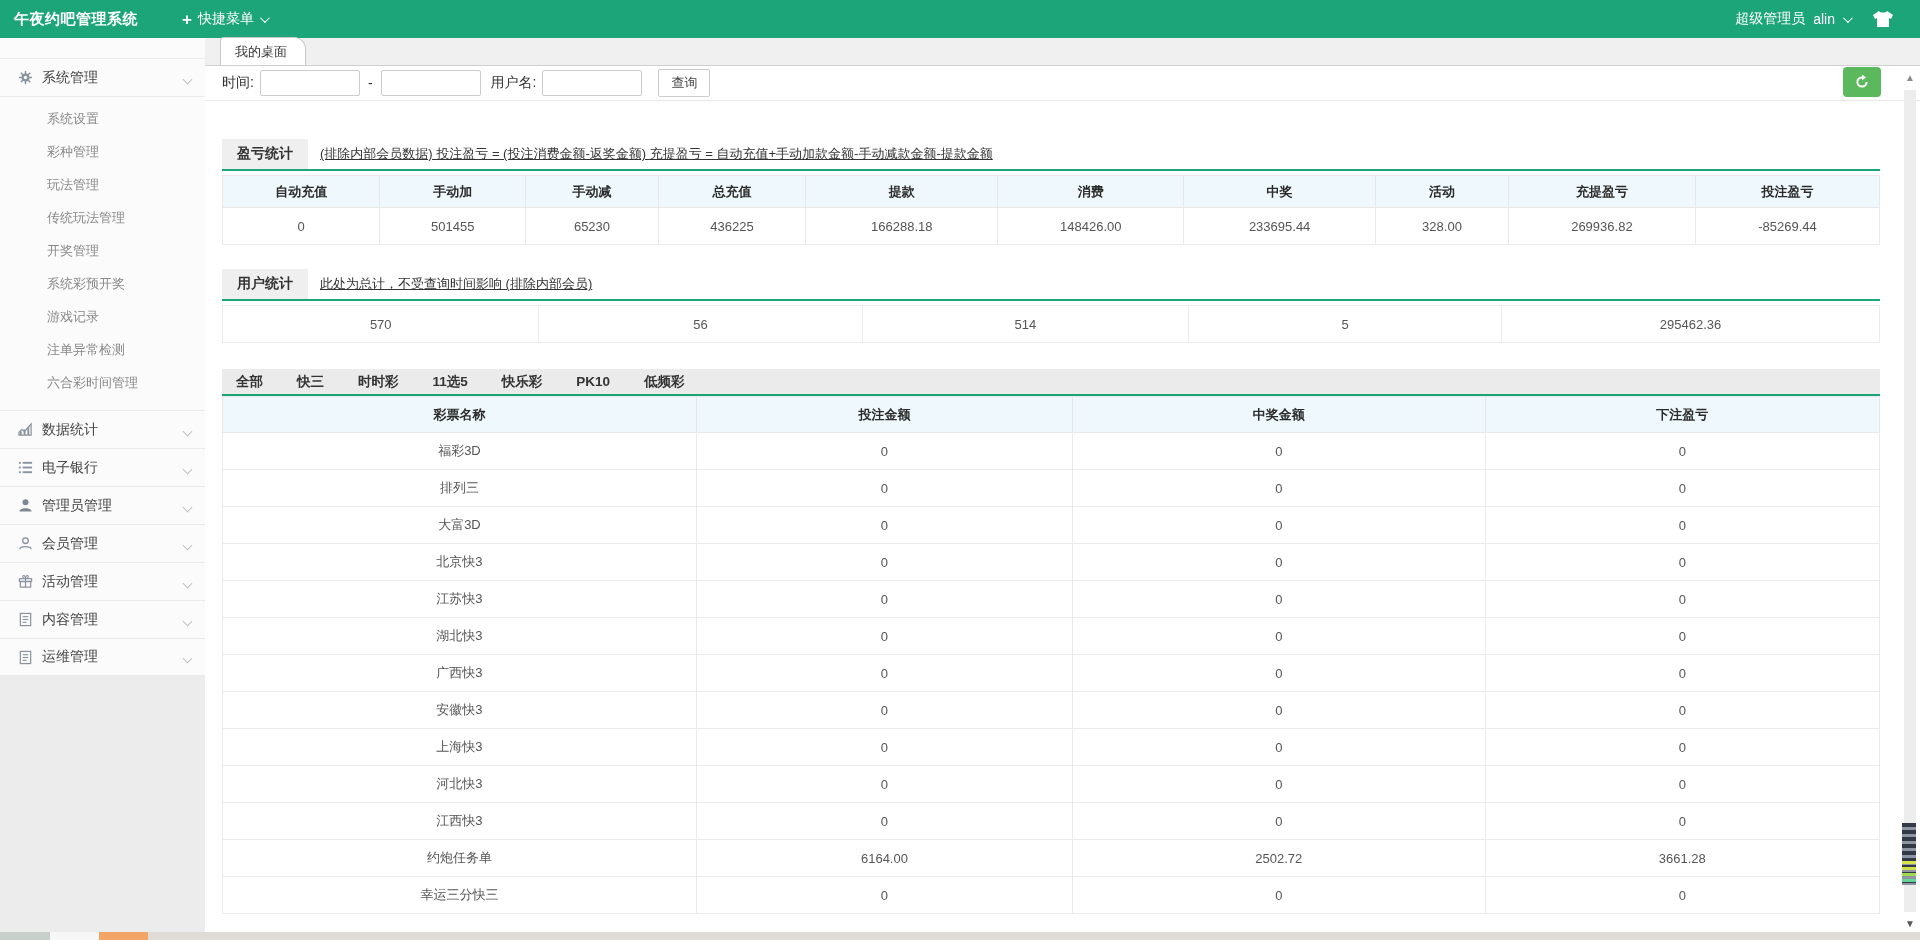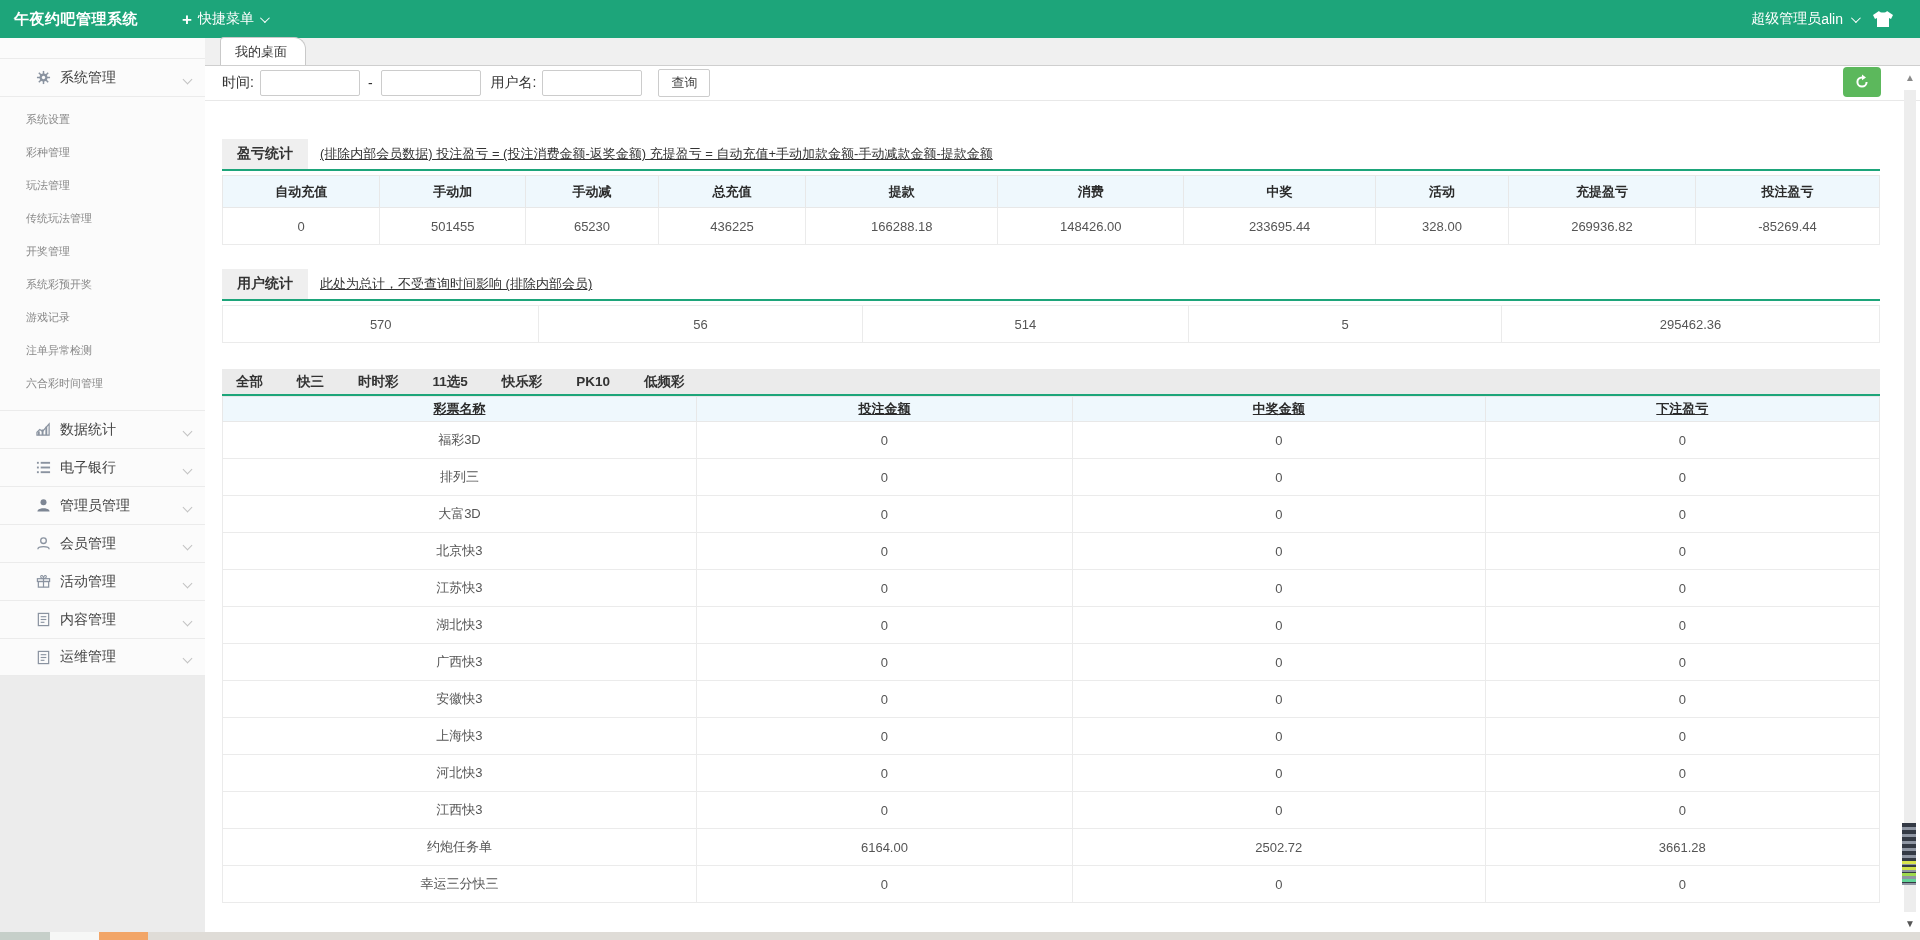--- a/index.html
+++ b/index.html
@@ -9,39 +9,39 @@
 
   
   .topbar { position:absolute; left:0; top:0; width:1920px; height:38px;
     background:#1DA57A; color:#fff; display:flex; align-items:center; }
   .brand { font-size:15px; font-weight:bold; margin-left:14px; letter-spacing:.5px; }
   .quickmenu { display:flex; align-items:center; gap:6px; margin-left:44px;
     font-size:14px; cursor:pointer; }
   .plus { font-size:17px; font-weight:bold; line-height:1; }
   .chev { width:7px; height:7px; border-right:1.6px solid currentColor;
     border-bottom:1.6px solid currentColor; transform:rotate(45deg) translateY(-2px); display:inline-block; }
-  .topbar-right { margin-left:auto; display:flex; align-items:center; gap:0;
+  .topbar-right { margin-left:auto; display:flex; align-items:center; gap:8px;
     font-size:14px; margin-right:26px; }
   .admin-group { display:flex; align-items:center; gap:8px; cursor:pointer; }
   .shirt { margin-left:14px; display:flex; align-items:center; cursor:pointer; }
 
   
   .sidebar { position:absolute; left:0; top:38px; width:205px; height:894px;
     background:#ececec; }
   .menu { background:#fbfbfb; padding-top:20px; }
-  .side-section { height:38px; display:flex; align-items:center; padding:0 14px 0 35px;
+  .side-section { height:38px; display:flex; align-items:center; padding:0 14px 0 17px;
     border-top:1px solid #ebebeb; color:#444; font-size:14px; cursor:pointer; }
   .side-section:last-child { border-bottom:1px solid #ebebeb; }
   .side-section .micon { width:16px; height:16px; margin-right:9px; display:flex;
     align-items:center; justify-content:center; flex:0 0 16px; }
   .side-section .schev { margin-left:auto; color:#c2c2c2; }
   .side-section .schev .chev { transform:rotate(45deg); border-color:#c2c2c2; }
   .side-subs { border-top:1px solid #ebebeb; padding:6px 0 10px; }
-  .side-sub { height:33px; line-height:33px; padding-left:26px; font-size:11px;
-    color:#888; cursor:pointer; }
+  .side-sub { height:33px; line-height:33px; padding-left:47px; font-size:13px;
+    color:#888; cursor:pointer;font-family:Liberation Mono, monospace; }
   .collapse-handle { position:absolute; left:205px; top:452px; width:0; height:0;
     border-top:14px solid transparent; border-bottom:14px solid transparent;
     border-right:12px solid #d9d9d9; opacity:.8; cursor:pointer; }
 
   
   .main { position:absolute; left:205px; top:38px; width:1715px; height:894px; background:#fff; }
   .tabbar { height:28px; background:#f0f0f0; border-bottom:1px solid #cfcfcf;
     display:flex; align-items:flex-end; padding-left:15px; }
   .tab { height:28px; min-width:82px; padding:0 18px 0 14px; background:#fff;
     border:1px solid #c9c9c9; border-bottom:none; border-radius:4px 12px 0 0;
@@ -71,21 +71,21 @@
     border:1px solid #e8e8e8; font-weight:bold; }
   td { height:37px; text-align:center; font-size:13px; color:#555;
     border:1px solid #ebebeb; background:#fff; }
   .sec { margin-bottom:24px; }
 
   
   .ltabs { margin-top:26px; height:27px; background:#ebebeb; border-bottom:2px solid #1DA57A;
     display:flex; align-items:center; padding-left:14px; gap:34px; }
   .ltab { font-size:13.5px; font-weight:bold; color:#333; cursor:pointer; }
   .lottery-table { margin-top:0; }
-  .lottery-table th { height:25px;text-decoration:underline; }
+  .lottery-table th { height:36px; }
 
   
   .vscroll { position:absolute; right:2px; top:66px; width:16px; height:868px; }
   .vtrack { position:absolute; left:2px; top:24px; bottom:22px; width:12px; background:#ededed; }
   .varrow { position:absolute; left:0; width:16px; height:16px; color:#8a8a8a;
     font-size:10px; text-align:center; line-height:16px; cursor:pointer; }
   .varrow.up { top:4px; }
   .varrow.down { bottom:2px; color:#555; }
   .vthumb { position:absolute; left:-4px; top:752px; width:22px; height:72px;
     background-color:#343a45; border-radius:5px; cursor:grab;

